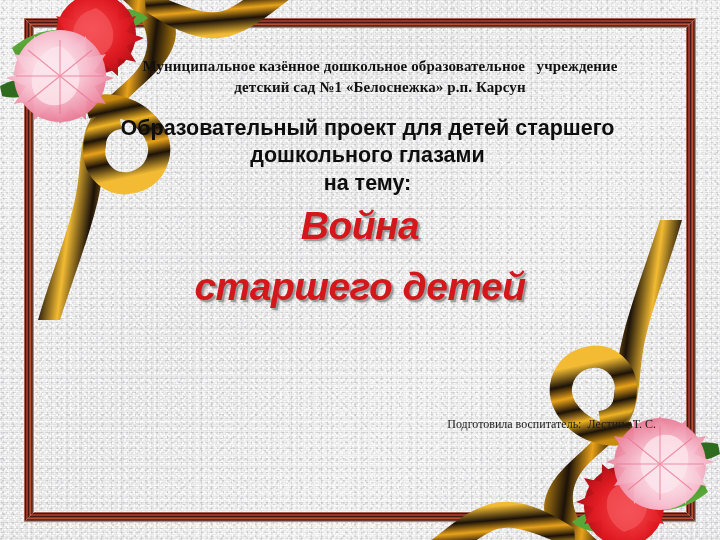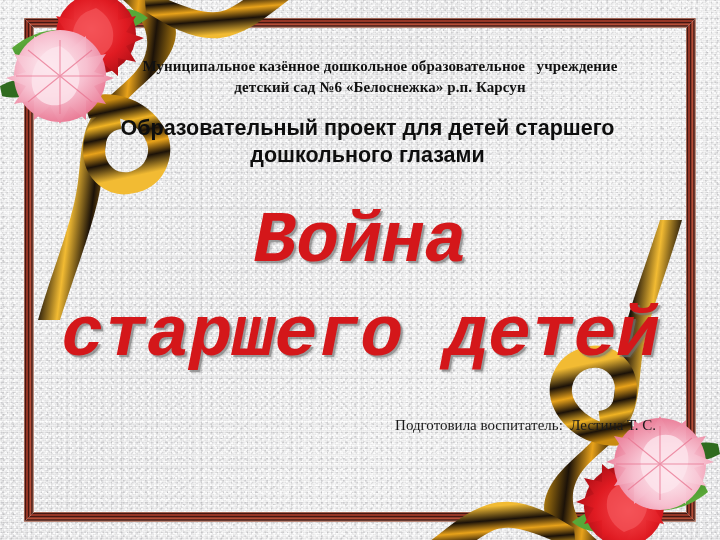--- a/index.html
+++ b/index.html
@@ -117,41 +117,41 @@
 
   .title-block {
     position: absolute;
     left: 0;
     right: 0;
     top: 206px;
     text-align: center;
   }
   .title-line {
     display: block;
-    font-family: Liberation Mono, monospace;
+    font-family: Liberation Sans, sans-serif;
     font-weight: bold;
     font-style: italic;
     color: #d4171a;
-    font-size: 72px;
+    font-size: 39px;
     line-height: 1.0;
     letter-spacing: -0.5px;
     text-shadow:
       2px 2px 0 rgba(120,120,120,0.55),
       3px 3px 2px rgba(110,110,110,0.35);
   }
   .title-line.first { margin-bottom: 22px; }
 
   .author-block {
     position: absolute;
     left: 0;
     right: 64px;
     top: 417px;
     text-align: right;
     font-family: "Liberation Serif", serif;
-    font-size: 15px;
+    font-size: 12px;
     color: #1a1a1a;
     white-space: pre;
   }
 </style>
 </head>
 <body>
 
 <div id="slide">
 
   <div class="paper-bg"></div>
@@ -318,26 +318,27 @@
           </g>
         </g>
       </g>
     </svg>
   </div>
 
   <div class="content">
 
     <div class="org-block">
       <span class="org-line">Муниципальное казённое дошкольное образовательное   учреждение</span>
-      <span class="org-line">детский сад №6 «Белоснежка» р.п. Карсун</span>
+      <span class="org-line">детский сад №1 «Белоснежка» р.п. Карсун</span>
     </div>
 
     <div class="project-block">
       <span class="project-line">Образовательный проект для детей старшего</span>
       <span class="project-line">дошкольного глазами</span>
+      <span class="project-line">на тему:</span>
     </div>
 
     <div class="title-block">
       <span class="title-line first">Война</span>
       <span class="title-line">старшего детей</span>
     </div>
 
     <div class="author-block">Подготовила воспитатель:  Лестина Т. С.</div>
 
   </div>

